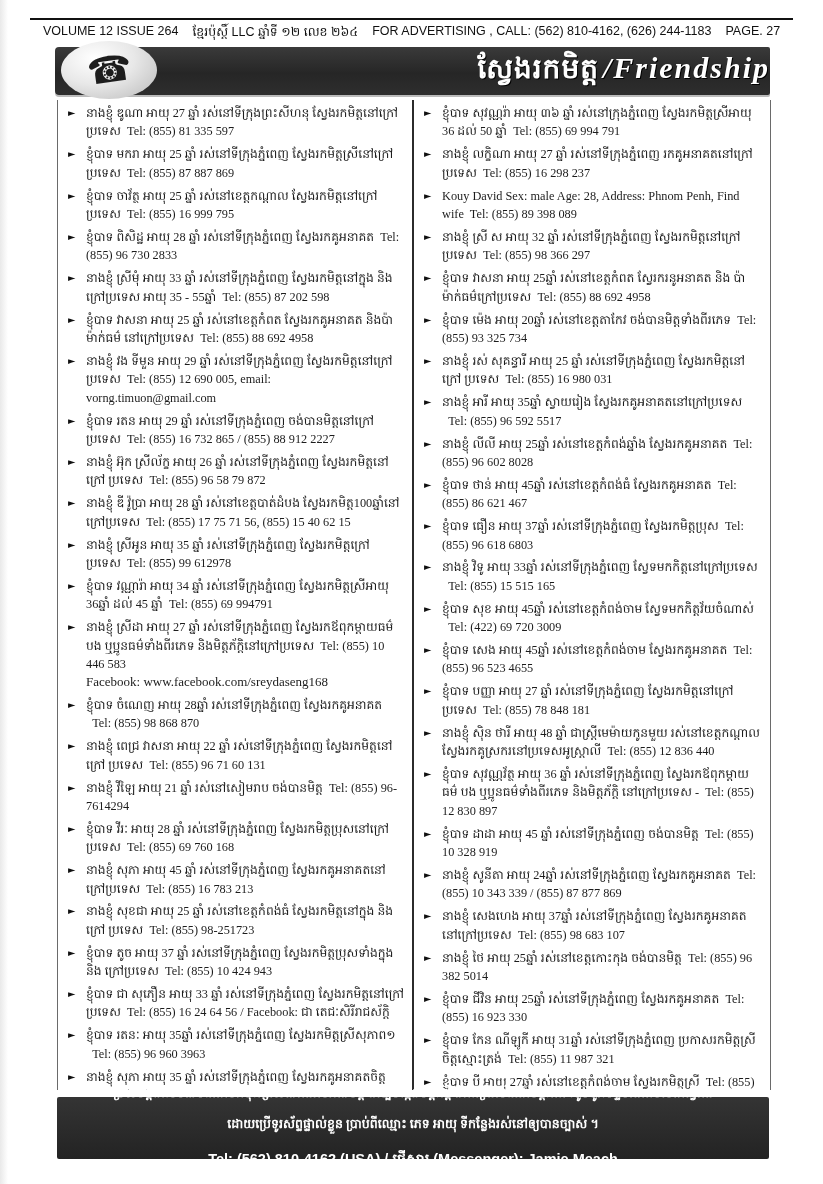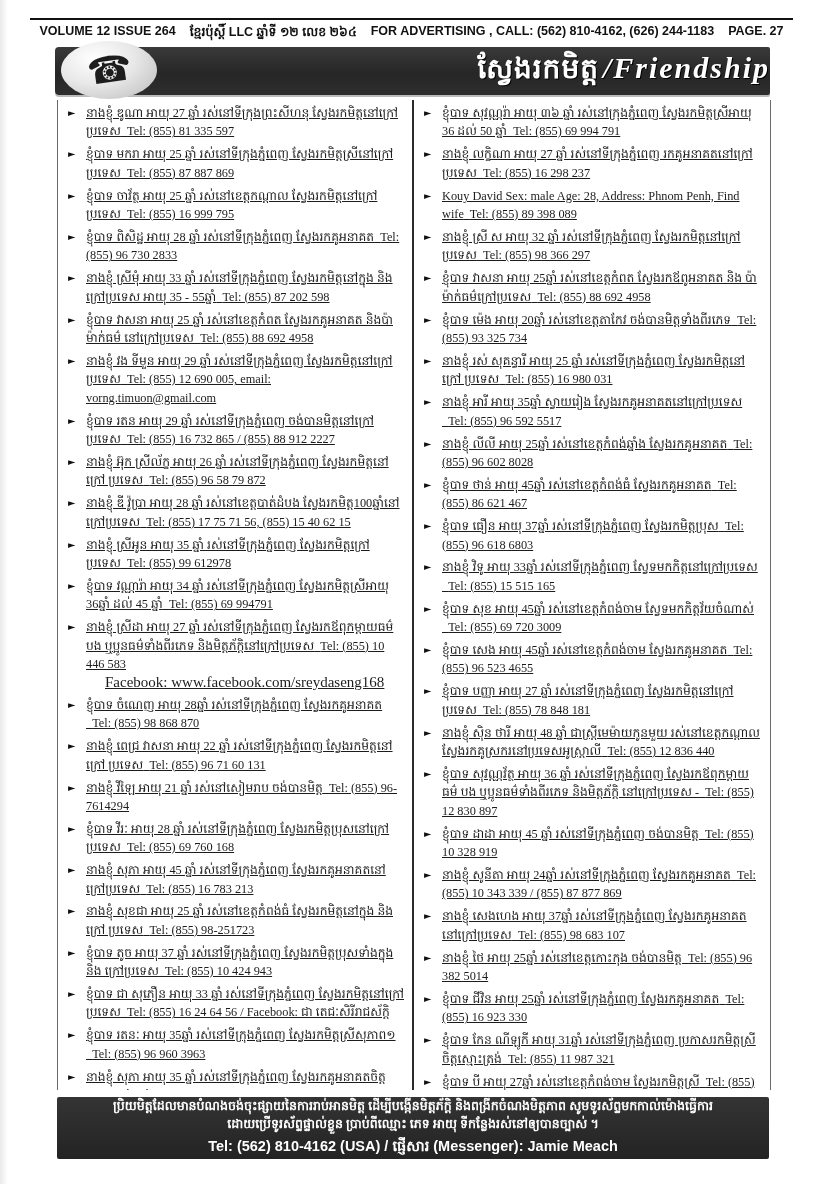--- a/index.html
+++ b/index.html
@@ -4,21 +4,21 @@
 <style>
   html,body{margin:0;padding:0;}
   body{width:823px;height:1184px;background:#fff;overflow:hidden;
        font-family:"Liberation Serif","DejaVu Serif",serif;color:#1c1c1c;}
   .page{position:relative;width:823px;height:1184px;background:
         linear-gradient(90deg,#e9e9e9 0,#ffffff 8px),#fff;}
   
   .masthead{position:absolute;left:30px;top:18px;width:763px;
             border-top:2px solid #111;padding-top:4px;
             font-family:"Liberation Sans","DejaVu Sans",sans-serif;
-            font-weight:bold;font-size:12.5px;color:#111;
+            font-weight:normal;font-size:12.5px;color:#111;
             display:flex;justify-content:center;gap:14px;white-space:nowrap;}
   
   .banner{position:absolute;left:55px;top:47px;width:715px;height:48px;
           background:linear-gradient(180deg,#3a3a3a 0,#262626 55%,#2e2e2e 100%);
           border-radius:4px 2px 2px 4px;box-shadow:0 2px 0 #bbb;
           display:flex;align-items:center;}
   .phone-badge{position:absolute;left:6px;top:-6px;width:96px;height:58px;
           background:radial-gradient(ellipse at 35% 30%,#ffffff 0%,#e8e8e8 45%,#b9b9b9 100%);
           border-radius:50%;display:flex;align-items:center;justify-content:center;}
   .phone-glyph{font-family:"DejaVu Sans",sans-serif;font-size:36px;color:#1d1d1d;
@@ -31,29 +31,29 @@
           font-style:italic;font-weight:bold;font-size:30px;letter-spacing:2px;
           text-shadow:1px 1px 0 #000;}
   
   .listings{position:absolute;left:57px;top:100px;width:712px;height:990px;
             display:flex;border-left:1px solid #6a6a6a;border-right:1px solid #6a6a6a;}
   .col{width:50%;box-sizing:border-box;padding:4px 8px 0 10px;overflow:hidden;}
   .col-left{border-right:2px solid #2b2b2b;}
   .item{display:flex;gap:7px;margin:0 0 4.5px 0;}
   .bullet{flex:0 0 11px;font-family:"DejaVu Sans",sans-serif;font-size:9.5px;
           color:#111;padding-top:3px;}
-  .body{flex:1;font-size:12.3px;line-height:18.4px;text-align:left;text-decoration:underline;}
+  .body{flex:1;font-size:12.3px;line-height:18.4px;text-align:left;}
   .item-tel{white-space:normal;}
   .item-tel::before{content:"  ";white-space:pre;}
-  .item-extra{font-size:15px;line-height:18px;margin-left:19px;}
+  .item-extra{font-size:13px;line-height:18px;}
   
   .footer{position:absolute;left:57px;top:1097px;width:712px;height:62px;
           background:linear-gradient(180deg,#343434 0,#232323 100%);
           color:#fff;text-align:center;display:flex;flex-direction:column;
-          justify-content:center;gap:2px;border-radius:2px;}
+          justify-content:center;gap:15px;border-radius:2px;}
   .footer .f-kh{font-weight:bold;font-size:12.6px;line-height:16px;}
   .footer .f-tel{font-family:"Liberation Sans","DejaVu Sans",sans-serif;
           font-weight:bold;font-size:14.5px;margin-top:3px;text-align:center;}
 </style>
 </head>
 <body>
 
 <div class="page">
 
   <div class="masthead">
@@ -289,21 +289,21 @@
       <span class="bullet">►</span>
       <div class="body">
         <span class="item-text">នាងខ្ញុំ ស្រី ស អាយុ 32 ឆ្នាំ រស់នៅទីក្រុងភ្នំពេញ ស្វែងរកមិត្តនៅក្រៅប្រទេស</span><span class="item-tel">Tel: (855) 98 366 297</span>
         
       </div>
     </div>
 
     <div class="item">
       <span class="bullet">►</span>
       <div class="body">
-        <span class="item-text">ខ្ញុំបាទ វាសនា អាយុ 25ឆ្នាំ រស់នៅខេត្តកំពត ស្វែងរកឪពូអនាគត និង ប៉ាម៉ាក់ធម៌ក្រៅប្រទេស</span><span class="item-tel">Tel: (855) 88 692 4958</span>
+        <span class="item-text">ខ្ញុំបាទ វាសនា អាយុ 25ឆ្នាំ រស់នៅខេត្តកំពត ស្វែរករនូអនាគត និង ប៉ាម៉ាក់ធម៌ក្រៅប្រទេស</span><span class="item-tel">Tel: (855) 88 692 4958</span>
         
       </div>
     </div>
 
     <div class="item">
       <span class="bullet">►</span>
       <div class="body">
         <span class="item-text">ខ្ញុំបាទ ម៉េង អាយុ 20ឆ្នាំ រស់នៅខេត្តតាកែវ ចង់បានមិត្តទាំងពីរភេទ</span><span class="item-tel">Tel: (855) 93 325 734</span>
         
       </div>
@@ -353,21 +353,21 @@
       <span class="bullet">►</span>
       <div class="body">
         <span class="item-text">នាងខ្ញុំ វិទូ អាយុ 33ឆ្នាំ រស់នៅទីក្រុងភ្នំពេញ ស្វែទមកកិត្តនៅក្រៅប្រទេស</span><span class="item-tel">Tel: (855) 15 515 165</span>
         
       </div>
     </div>
 
     <div class="item">
       <span class="bullet">►</span>
       <div class="body">
-        <span class="item-text">ខ្ញុំបាទ សុខ អាយុ 45ឆ្នាំ រស់នៅខេត្តកំពង់ចាម ស្វែទមកកិត្តវ័យចំណាស់</span><span class="item-tel">Tel: (855) 69 720 3009</span>
+        <span class="item-text">ខ្ញុំបាទ សុខ អាយុ 45ឆ្នាំ រស់នៅខេត្តកំពង់ចាម ស្វែទមកកិត្តវ័យចំណាស់</span><span class="item-tel">Tel: (422) 69 720 3009</span>
         
       </div>
     </div>
 
     <div class="item">
       <span class="bullet">►</span>
       <div class="body">
         <span class="item-text">ខ្ញុំបាទ សេង អាយុ 45ឆ្នាំ រស់នៅខេត្តកំពង់ចាម ស្វែងរកគូអនាគត</span><span class="item-tel">Tel: (855) 96 523 4655</span>
         
       </div>

